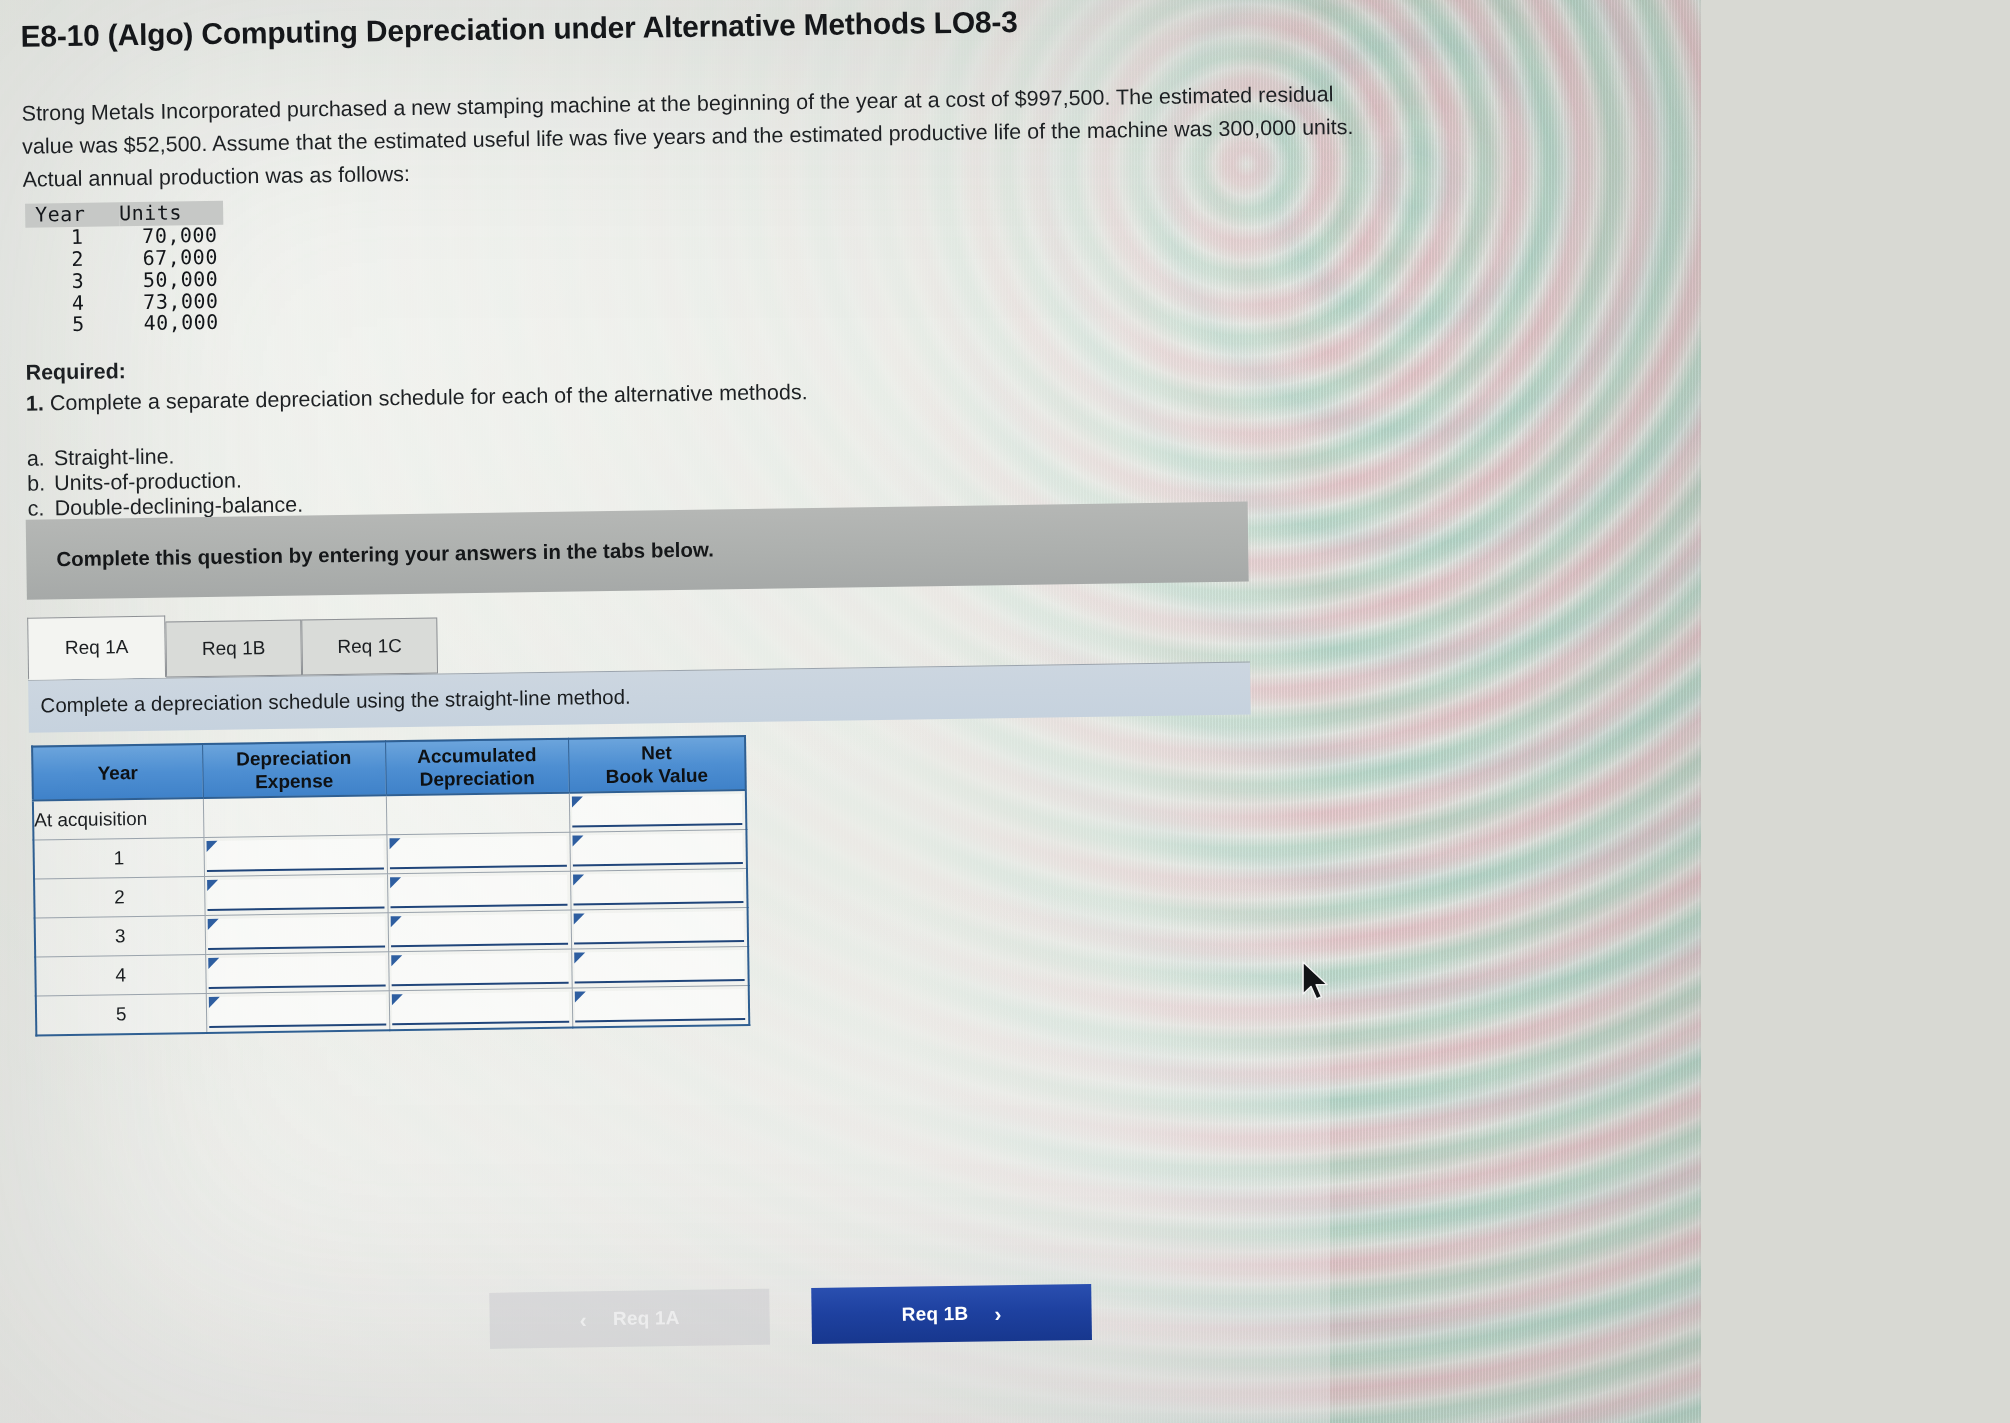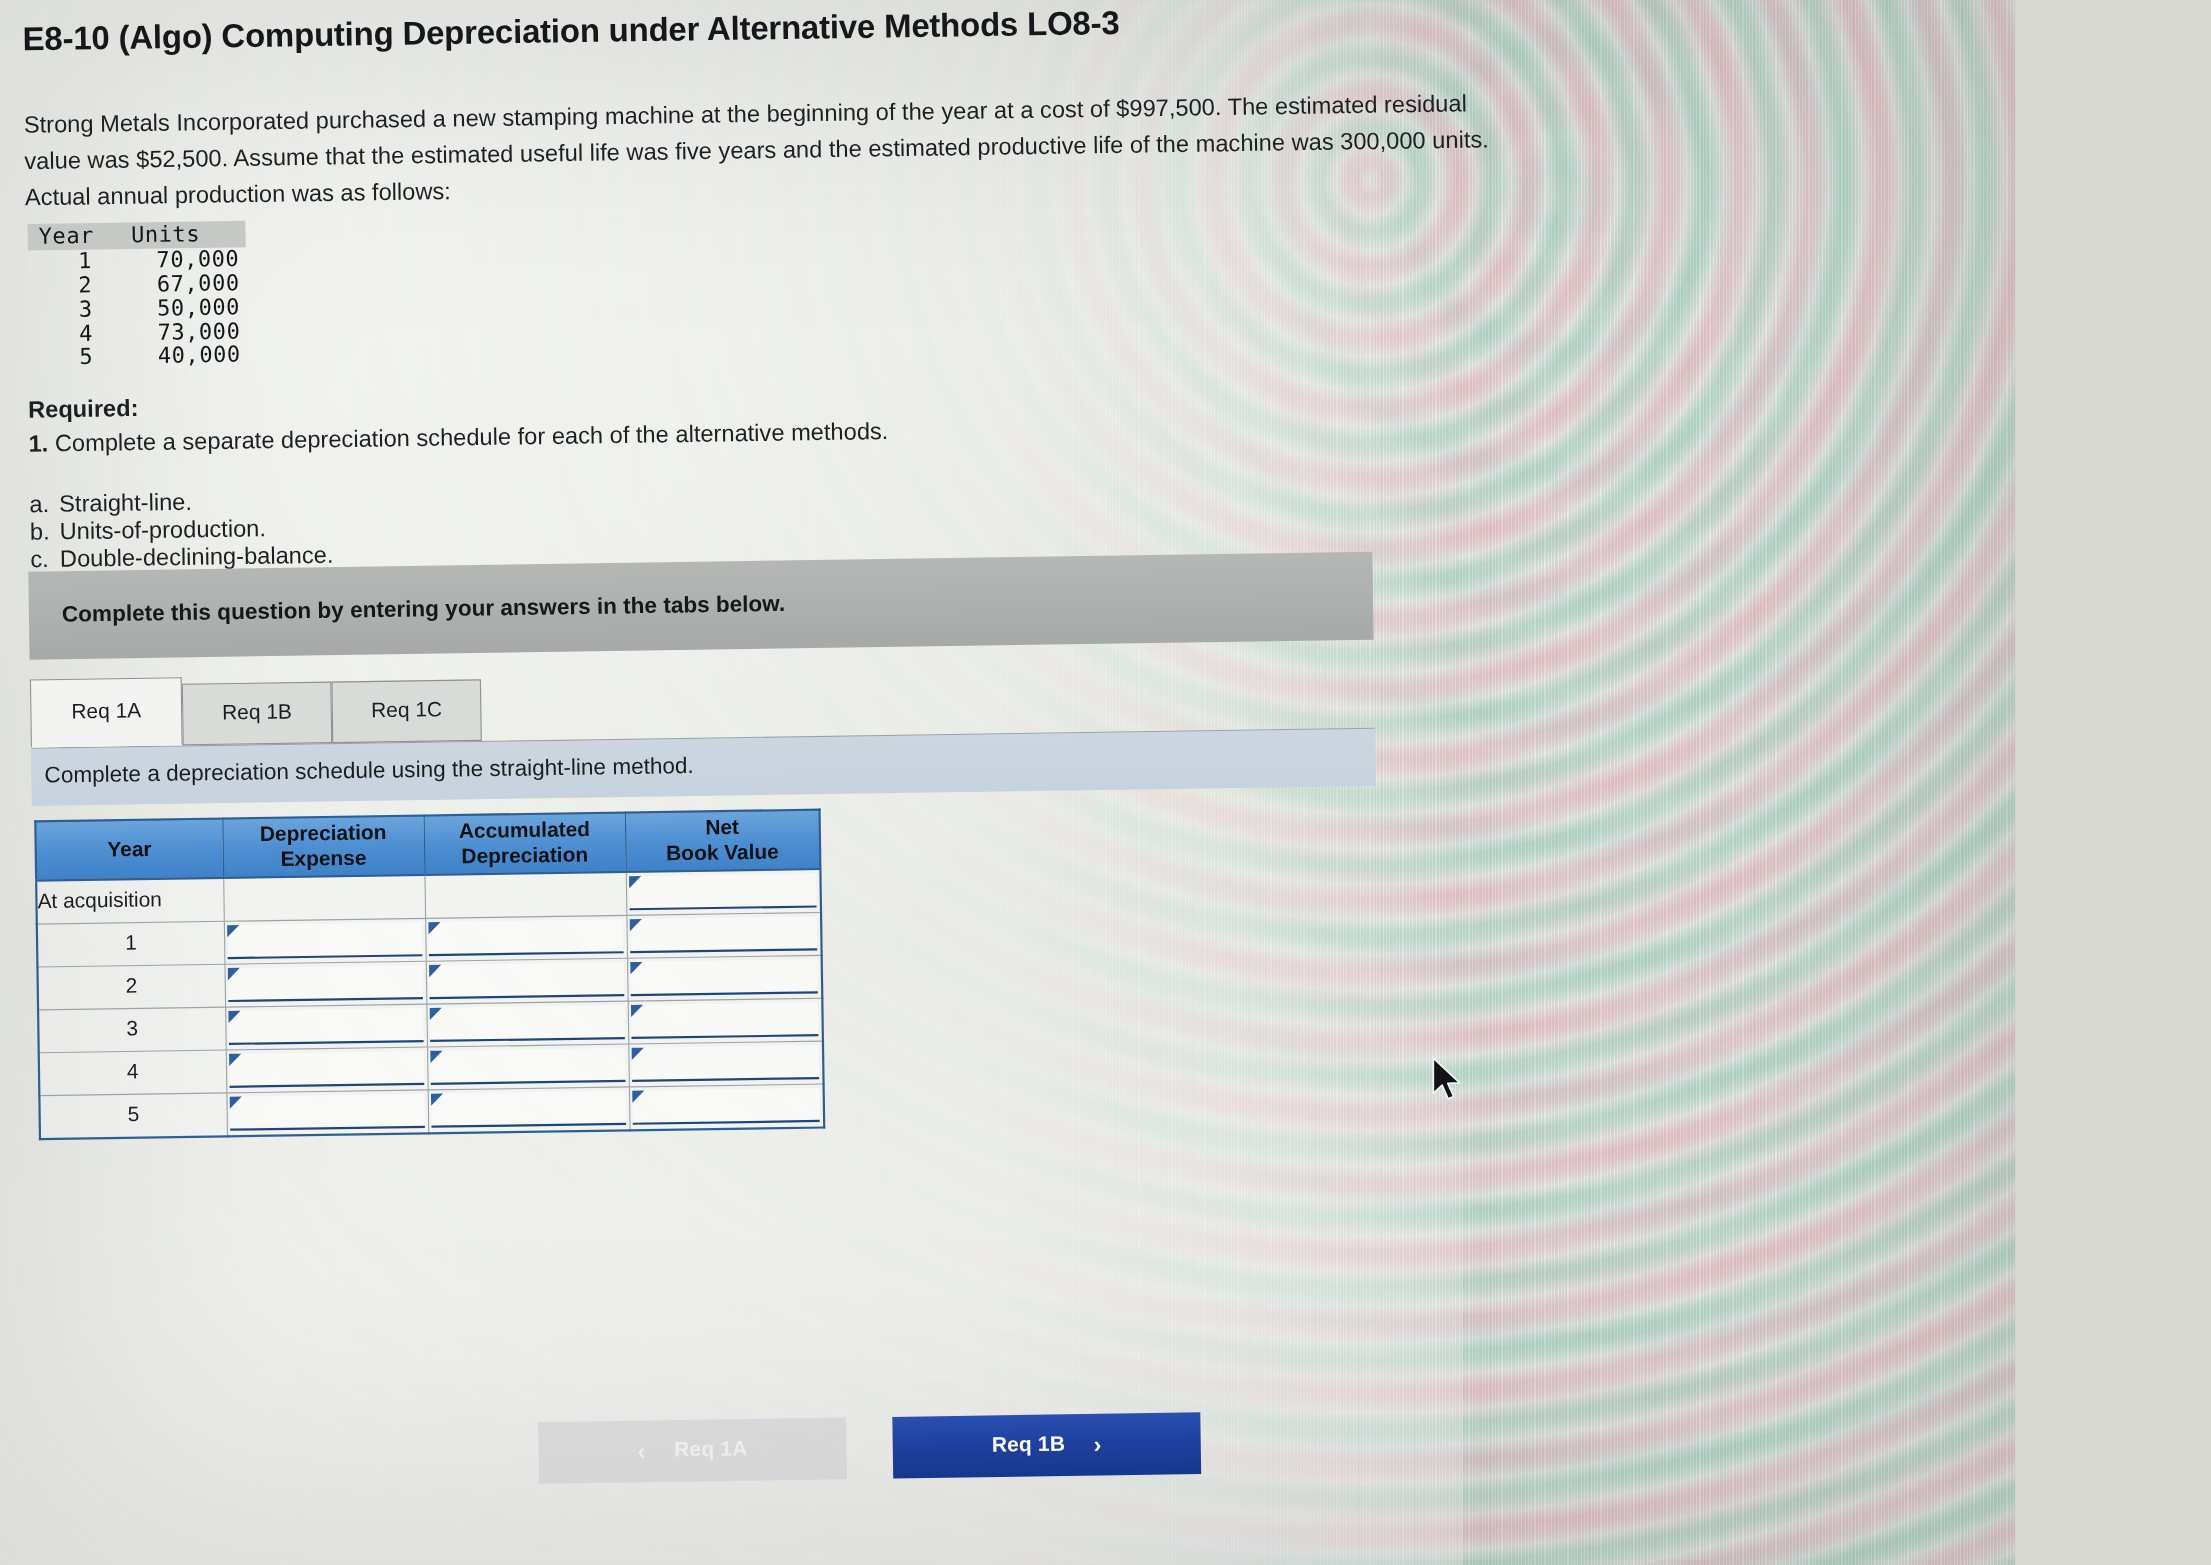--- a/index.html
+++ b/index.html
@@ -8,21 +8,21 @@
     padding: 0;
     background: #d8d9d3;
   }
   body {
     font-family: "Liberation Sans", sans-serif;
   }
 
   
   #screen {
     position: relative;
-    width: 1832px;
+    width: 1701px;
     height: 1423px;
     overflow: hidden;
     background: #dcdcd6;
   }
 
   
   .screen-base {
     position: absolute;
     inset: 0;
     background:

